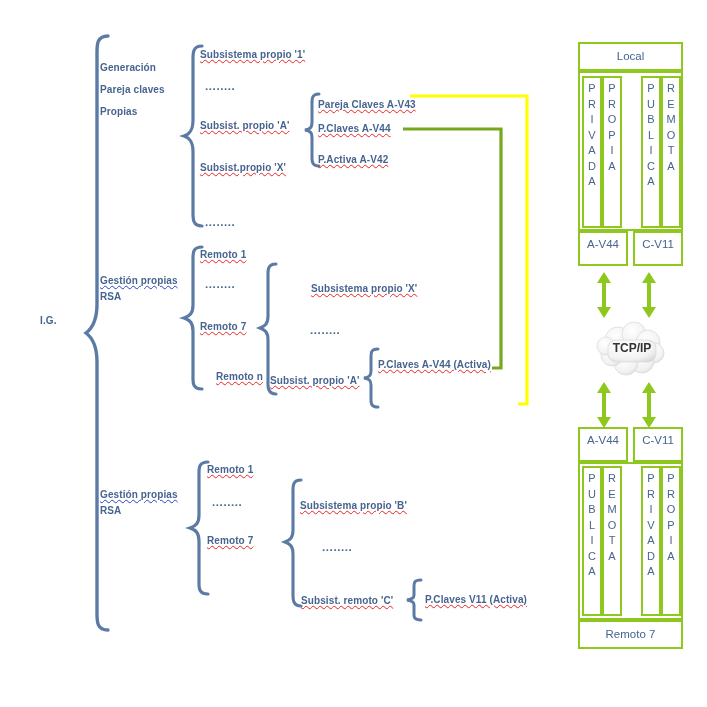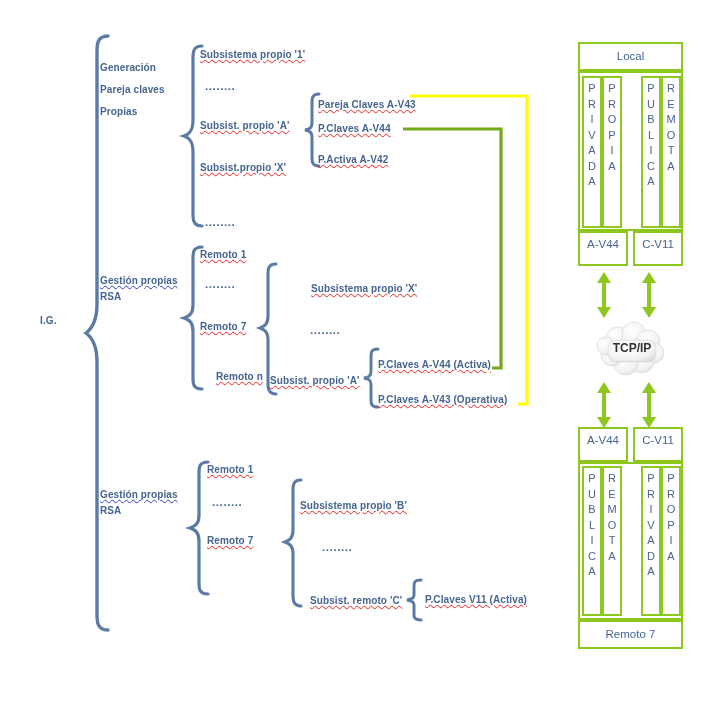--- a/index.html
+++ b/index.html
@@ -104,21 +104,20 @@
   <div class="dots" style="left:310px;top:324px;">........</div>
   <div class="txt sq" style="left:270px;top:373px;">Subsist. propio 'A'</div>
 
   <div class="brace" style="left:362px;top:347px;">
     <svg width="18" height="62" viewBox="0 0 18 62">
       <path d="M16 2 C8 2 9 7 9 12 L9 24 C9 29 7 30 2 31 C7 32 9 33 9 38 L9 50 C9 55 8 60 16 60" fill="none" stroke="#5B7BA5" stroke-width="3" stroke-linecap="round"></path>
     </svg>
   </div>
 
   <div class="txt sq" style="left:378px;top:357px;">P.Claves A-V44 (Activa)</div>
-  <div class="txt sq" style="left:378px;top:392px;">P.Claves A-V43 (Operativa)</div>
 
   <div class="txt sqblue" style="left:100px;top:487px;">Gestión propias</div>
   <div class="txt" style="left:100px;top:503px;">RSA</div>
 
   <div class="brace" style="left:188px;top:460px;">
     <svg width="22" height="136" viewBox="0 0 22 136">
       <path d="M20 2 C10 2 11 9 11 16 L11 55 C11 63 8 66 2 68 C8 70 11 73 11 81 L11 120 C11 127 10 134 20 134" fill="none" stroke="#5B7BA5" stroke-width="3.2" stroke-linecap="round"></path>
     </svg>
   </div>
 
@@ -127,21 +126,21 @@
   <div class="txt sq" style="left:207px;top:533px;">Remoto 7</div>
 
   <div class="brace" style="left:283px;top:478px;">
     <svg width="20" height="130" viewBox="0 0 20 130">
       <path d="M18 2 C9 2 10 9 10 15 L10 52 C10 60 7 62 2 64 C7 66 10 68 10 76 L10 114 C10 120 9 128 18 128" fill="none" stroke="#5B7BA5" stroke-width="3.1" stroke-linecap="round"></path>
     </svg>
   </div>
 
   <div class="txt sq" style="left:300px;top:498px;">Subsistema propio 'B'</div>
   <div class="dots" style="left:322px;top:541px;">........</div>
-  <div class="txt sq" style="left:310px;top:593px;">Subsist. remoto 'C'</div>
+  <div class="txt sq" style="left:301px;top:593px;">Subsist. remoto 'C'</div>
 
   <div class="brace" style="left:405px;top:578px;">
     <svg width="18" height="44" viewBox="0 0 18 44">
       <path d="M16 2 C8 2 9 6 9 10 L9 17 C9 20 7 21 2 22 C7 23 9 24 9 27 L9 34 C9 38 8 42 16 42" fill="none" stroke="#5B7BA5" stroke-width="3" stroke-linecap="round"></path>
     </svg>
   </div>
 
   <div class="txt sq" style="left:425px;top:592px;">P.Claves V11 (Activa)</div>
 
   <svg class="conn" style="left:0;top:0;" width="707" height="707">

